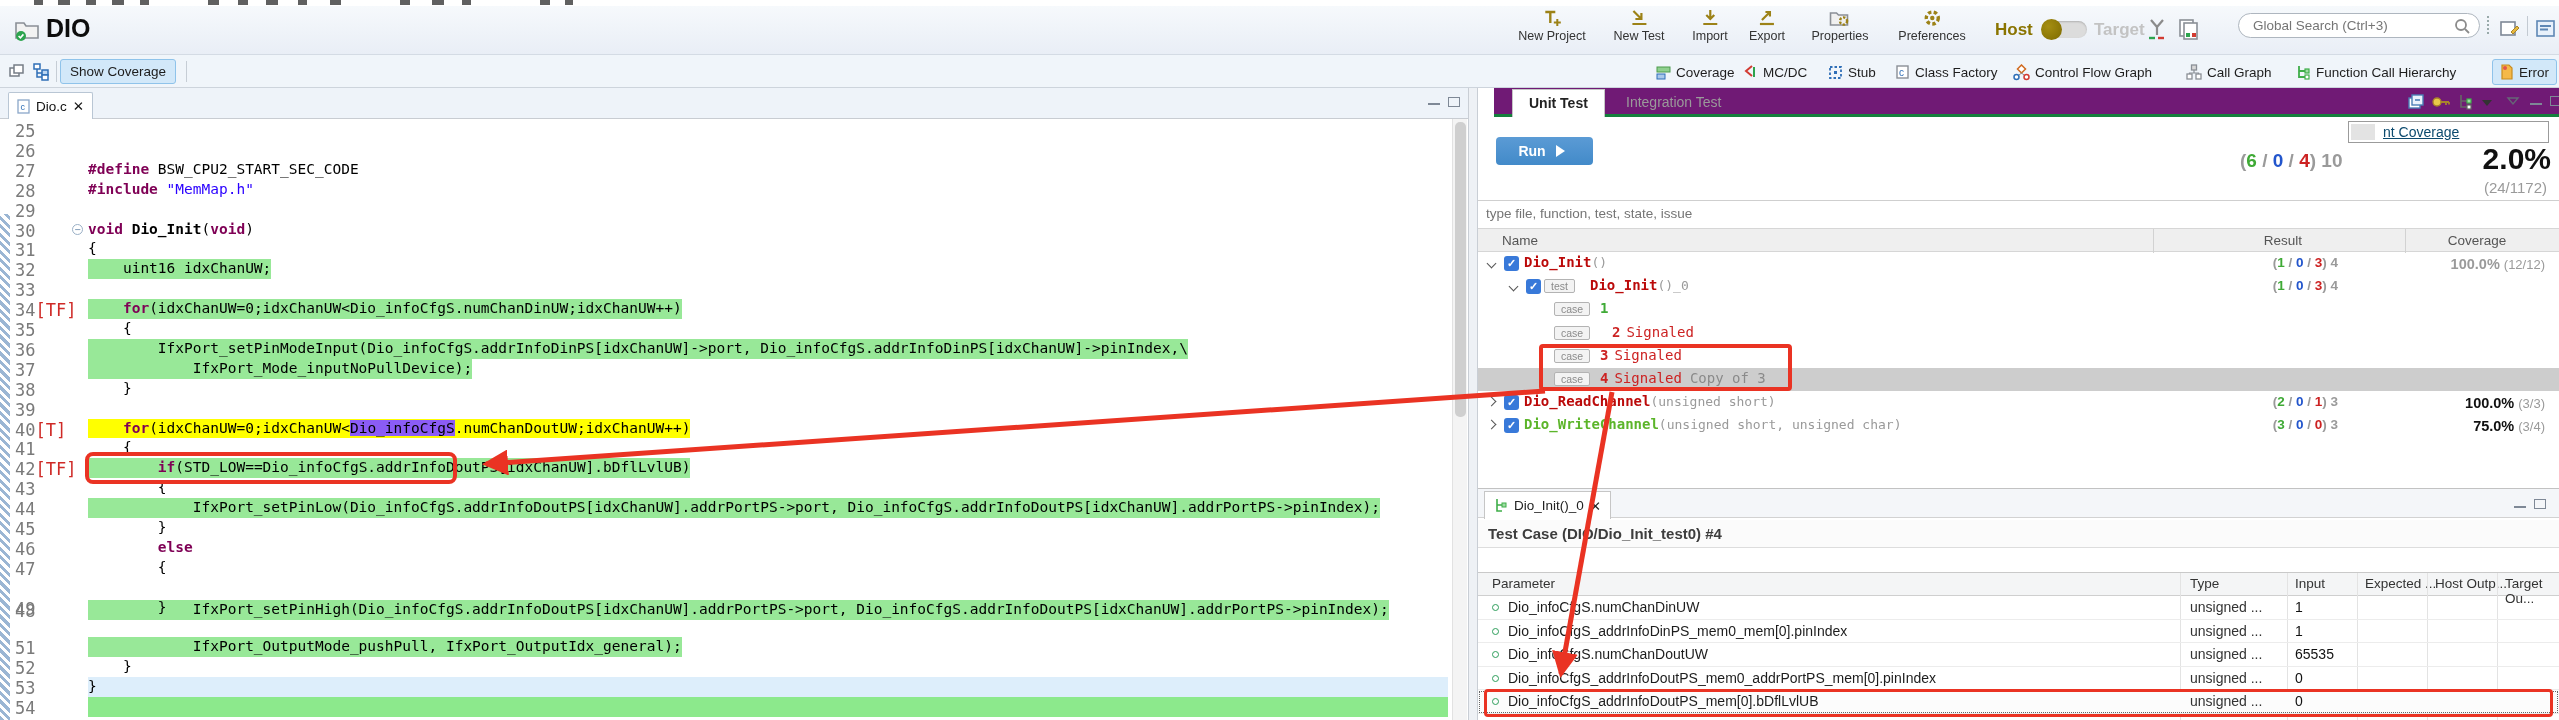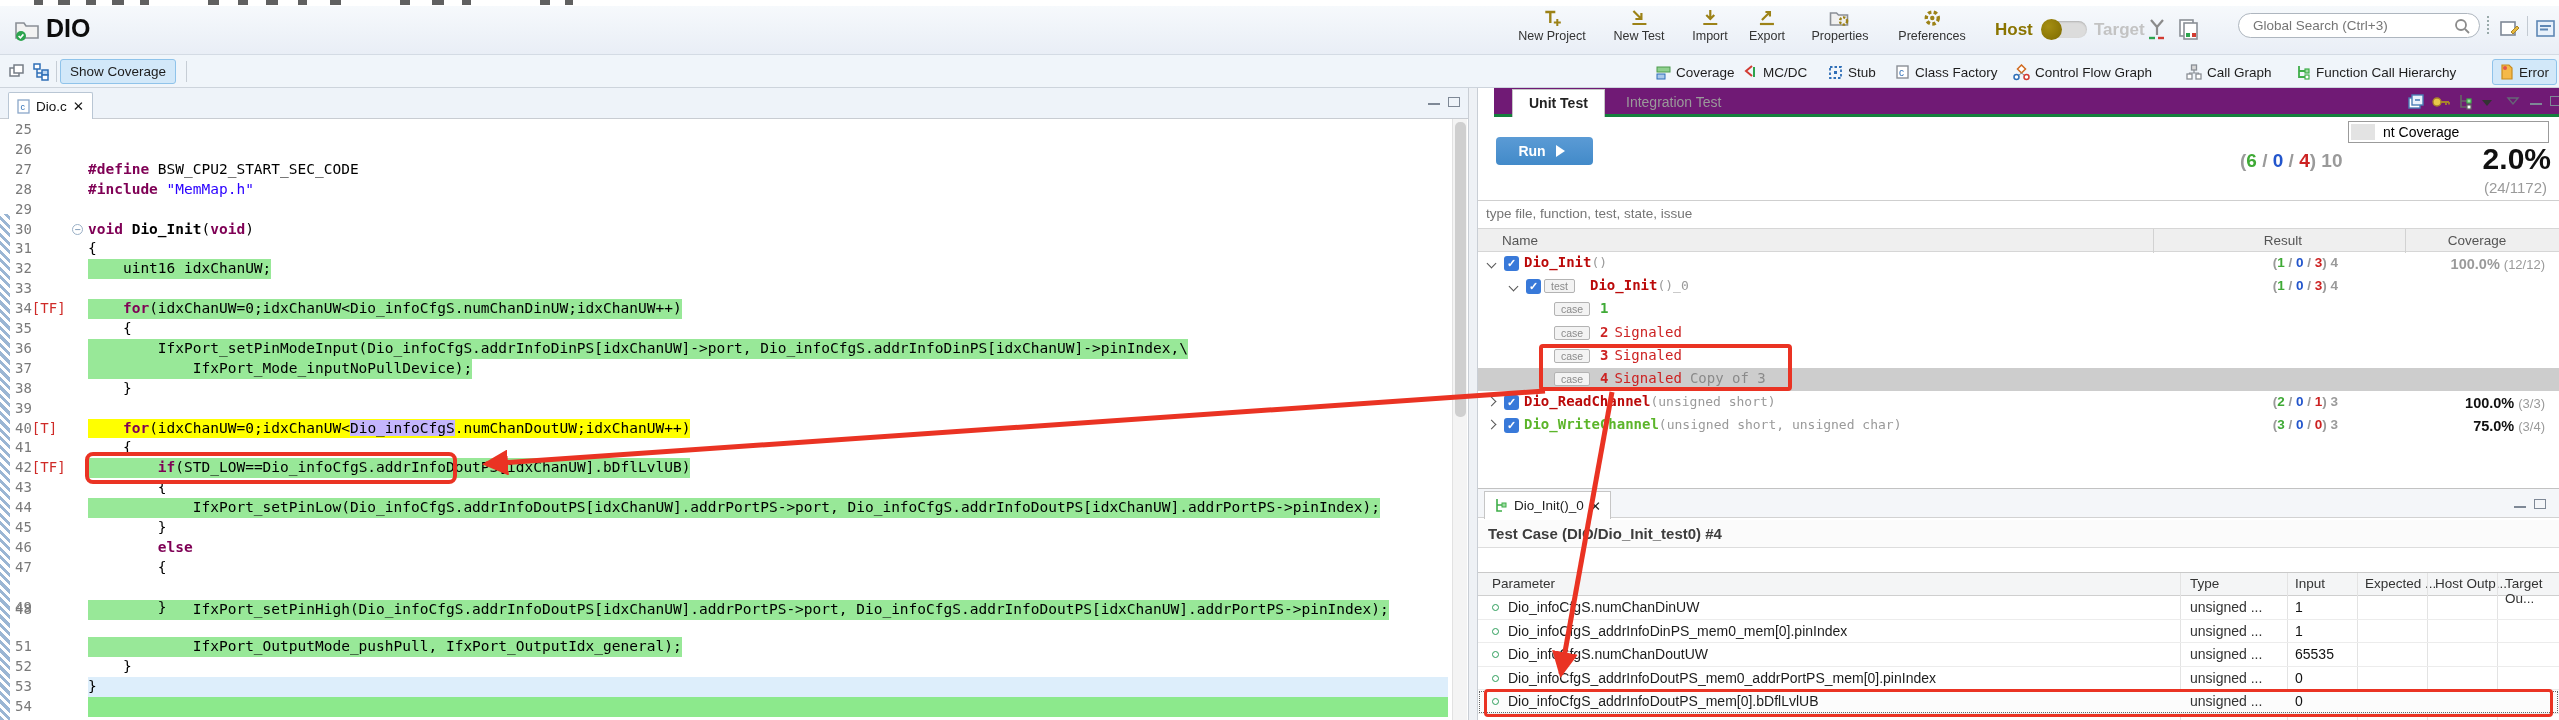--- a/index.html
+++ b/index.html
@@ -50,50 +50,50 @@
   .ed-tab{position:absolute;left:8px;top:4px;height:27px;background:#fff;border:1px solid #b9c6d4;border-bottom:none;
     border-radius:2px 2px 0 0;display:flex;align-items:center;gap:6px;padding:0 8px;cursor:pointer;}
   .ed-tab span{font-size:13.5px;color:#111;}
   .tab-x{color:#777;font-size:14px;cursor:pointer;}
   .winbtn{position:absolute;top:9px;width:12px;height:10px;border:1px solid #7e8896;cursor:pointer;}
   .winbtn.mini{border:none;border-bottom:2px solid #7e8896;height:8px;}
   .hatch{position:absolute;left:0;top:126px;width:10px;height:506px;
     background:repeating-linear-gradient(45deg,#89a9cc 0 3px,#fff 3px 6px);opacity:.85;}
   .code-area{position:absolute;left:0;top:0;width:100%;height:632px;}
   .cl{position:absolute;left:0;width:100%;height:19.9px;font-family:"DejaVu Sans Mono",monospace;}
-  .cl-num{position:absolute;left:15px;top:1px;font-size:14px;color:#7a7a7a;}
+  .cl-num{position:absolute;left:15px;top:1px;font-size:17px;color:#7a7a7a;}
   .cl-flag{color:#cf2a27;}
   .cl-fold{position:absolute;left:72px;top:4px;width:11px;height:11px;border:1px solid #9ab0c6;border-radius:50%;
     color:#6f8eae;font-size:10px;line-height:9px;text-align:center;}
   .cl-body{position:absolute;left:88px;top:0;height:19.9px;line-height:19.9px;font-size:14.5px;white-space:pre;color:#000;}
   .cl-body.hl-g{background:#98e898;}
   .cl-body.hl-y{background:#ffff00;}
   .cl-body.hl-b{right:20px;background:#ddeefb;}
   .cl-body.hl-gf{right:20px;background:#8ce98c;}
   .sg-k{color:#7f0055;font-weight:bold;}
   .sg-b{color:#000;font-weight:bold;}
   .sg-s{color:#2a00ff;}
-  .sg-x{background:#c4b5fd;}
+  .sg-x{background:#8b5cf6;}
   .ed-scroll{position:absolute;left:1452px;top:31px;width:15px;height:601px;background:#f4f4f4;border-left:1px solid #e2e2e2;}
   .ed-thumb{position:absolute;left:2px;top:3px;width:11px;height:295px;background:#cfcfcf;border-radius:5px;}
   .vsash{position:absolute;left:1468px;top:0;width:10px;height:632px;background:#eef1f5;border-left:1px solid #c9ced5;border-right:1px solid #c9ced5;}
   
   .rightcol{position:absolute;left:1478px;top:0;width:1081px;height:632px;background:#fff;}
   .ut-tabs{position:absolute;left:16px;top:0;width:100%;height:29px;border-bottom:3px solid #15803d;background:#701a75;}
   .ut-tab{position:absolute;left:18px;top:1px;height:28px;background:#fff;border:1px solid #c6c6c6;border-bottom:none;
     padding:0 16px;font-size:14px;font-weight:bold;color:#222;line-height:27px;cursor:pointer;}
   .ut-tab2{position:absolute;left:132px;top:6px;font-size:14px;color:#9a9a9a;cursor:pointer;}
   .pt-ico{position:absolute;cursor:pointer;}
   .runbtn{position:absolute;left:18px;top:49px;width:97px;height:28px;border-radius:4px;cursor:pointer;
     background:linear-gradient(#5b9bd5,#428ac9);display:flex;align-items:center;justify-content:center;gap:8px;}
   .runbtn span{color:#fff;font-weight:bold;font-size:14px;}
   .runbtn i{width:0;height:0;border:6px solid transparent;border-left:9px solid #fff;margin-left:2px;}
   .combo{position:absolute;left:870px;top:33px;width:201px;height:22px;border:1px solid #9b9b9b;background:#fff;}
   .combo .chip{position:absolute;left:2px;top:2px;width:24px;height:16px;background:#e3e3e3;}
-  .combo span{position:absolute;left:34px;top:2px;font-size:14px;color:#000000;}
+  .combo span{position:absolute;left:34px;top:2px;font-size:14px;color:#0c4a6e;text-decoration:underline;}
   .sum-res{position:absolute;left:762px;top:62px;font-size:19px;font-weight:bold;}
   .sum-pct{position:absolute;right:8px;top:54px;font-size:30px;font-weight:bold;color:#111;}
   .sum-frac{position:absolute;right:12px;top:91px;font-size:15px;color:#9a9a9a;}
   .ut-div{position:absolute;left:0;top:112px;width:100%;height:1px;background:#cfcfcf;}
   .filter-row{position:absolute;left:0;top:113px;width:100%;height:26px;}
   .filter-row input{position:absolute;left:6px;top:4px;width:600px;border:none;outline:none;font-size:13.5px;
     color:#9c9c9c;font-family:"Liberation Sans",sans-serif;background:transparent;}
   .tree-hd{position:absolute;left:0;top:140px;width:100%;height:24px;background:#efefef;
     border-top:1px solid #d6d6d6;border-bottom:1px solid #d6d6d6;font-size:13.5px;color:#555;}
   .tree-hd .h1{position:absolute;left:24px;top:4px;}
@@ -538,21 +538,21 @@
             <span class="badge" style="left: 66px;">test</span>
             <span class="t-main" style="left: 112px;"><span class="tname red">Dio_Init</span><span class="tparams">()_0</span></span>
             <div class="t-res"><span class="rg">(</span><span class="rpass">1</span><span class="rg"> / </span><span class="rskip">0</span><span class="rg"> / </span><span class="rfail">3</span><span class="rg">) 4</span></div>
           </div>
           <div class="t-row" style="top: 210.4px;">
             <span class="badge" style="left: 76px;">case</span>
             <span class="t-main" style="left: 122px;"><span class="cnum green">1</span></span>
           </div>
           <div class="t-row" style="top: 233.6px;">
             <span class="badge" style="left: 76px;">case</span>
-            <span class="t-main" style="left: 122px;"><span class="cnum red">2</span><span class="clabel red">Signaled</span></span>
+            <span class="t-main" style="left: 134px;"><span class="cnum red">2</span><span class="clabel red">Signaled</span></span>
           </div>
           <div class="t-row" style="top: 256.8px;">
             <span class="badge" style="left: 76px;">case</span>
             <span class="t-main" style="left: 122px;"><span class="cnum red">3</span><span class="clabel red">Signaled</span></span>
           </div>
           <div class="t-row sel" style="top: 280px;">
             <span class="badge" style="left: 76px;">case</span>
             <span class="t-main" style="left: 122px;"><span class="cnum red">4</span><span class="clabel red">Signaled</span><span class="csuffix">Copy of 3</span></span>
           </div>
           <div class="t-row" style="top: 303.2px;">

